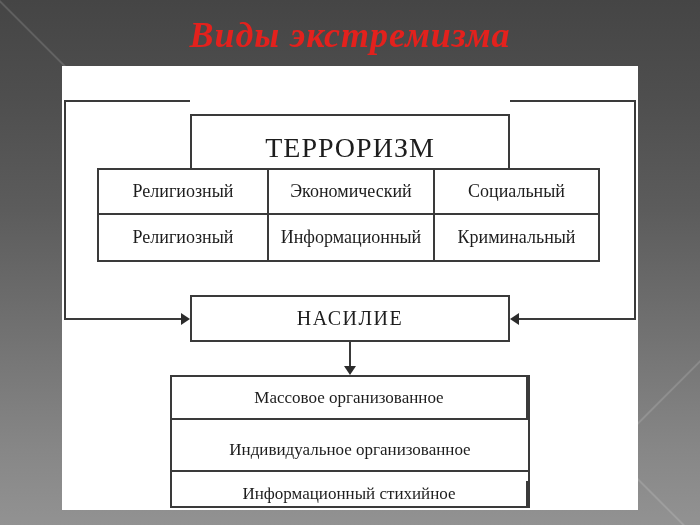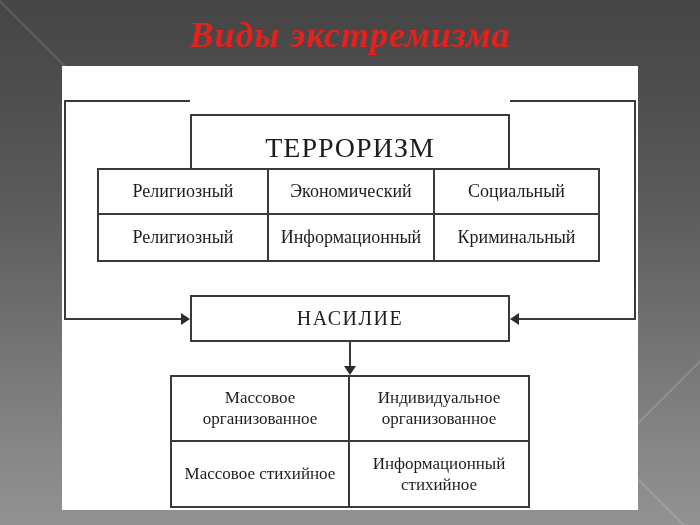--- a/index.html
+++ b/index.html
@@ -54,21 +54,21 @@
     border-top:6px solid transparent; border-bottom:6px solid transparent; }
   #ah-down1 { left:282px; top:93px; border-top:9px solid #2c2c2c;
     border-left:6px solid transparent; border-right:6px solid transparent; }
   #ah-down2 { left:282px; top:300px; border-top:9px solid #2c2c2c;
     border-left:6px solid transparent; border-right:6px solid transparent; }
 
   .grid { border:2px solid #3a3a3a; display:grid; background:#fff; }
   #types-grid { left:35px; top:102px; width:503px; height:94px;
     grid-template-columns:170px 166px 163px; grid-template-rows:1fr 1fr; }
   #violence-grid { left:108px; top:309px; width:360px; height:133px;
-    grid-template-columns:1fr 1fr; grid-template-rows:1fr 1fr; }
+    grid-template-columns:1fr; grid-template-rows:1fr 1fr;gap:9px; }
   .cell {
     position:static; display:flex; align-items:center; justify-content:center;
     text-align:center; border-right:2px solid #3a3a3a; border-bottom:2px solid #3a3a3a;
     font-size:18px; padding:2px 8px; line-height:1.25;
   }
   #types-grid .cell:nth-child(3n) { border-right:none; }
   #types-grid .cell:nth-child(n+4) { border-bottom:none; }
   #violence-grid .cell { font-size:17px; }
   #violence-grid .cell:nth-child(2n) { border-right:none; }
   #violence-grid .cell:nth-child(n+3) { border-bottom:none; }
@@ -110,17 +110,16 @@
     <div class="cell">Религиозный</div>
     <div class="cell">Информационный</div>
     <div class="cell">Криминальный</div>
   </div>
 
   <div class="node" id="violence-box">НАСИЛИЕ</div>
 
   <div class="grid" id="violence-grid">
     <div class="cell">Массовое организованное</div>
     <div class="cell">Индивидуальное организованное</div>
-    <div class="cell">Массовое стихийное</div>
     <div class="cell">Информационный стихийное</div>
   </div>
 
 </div>
 
 </body></html>

